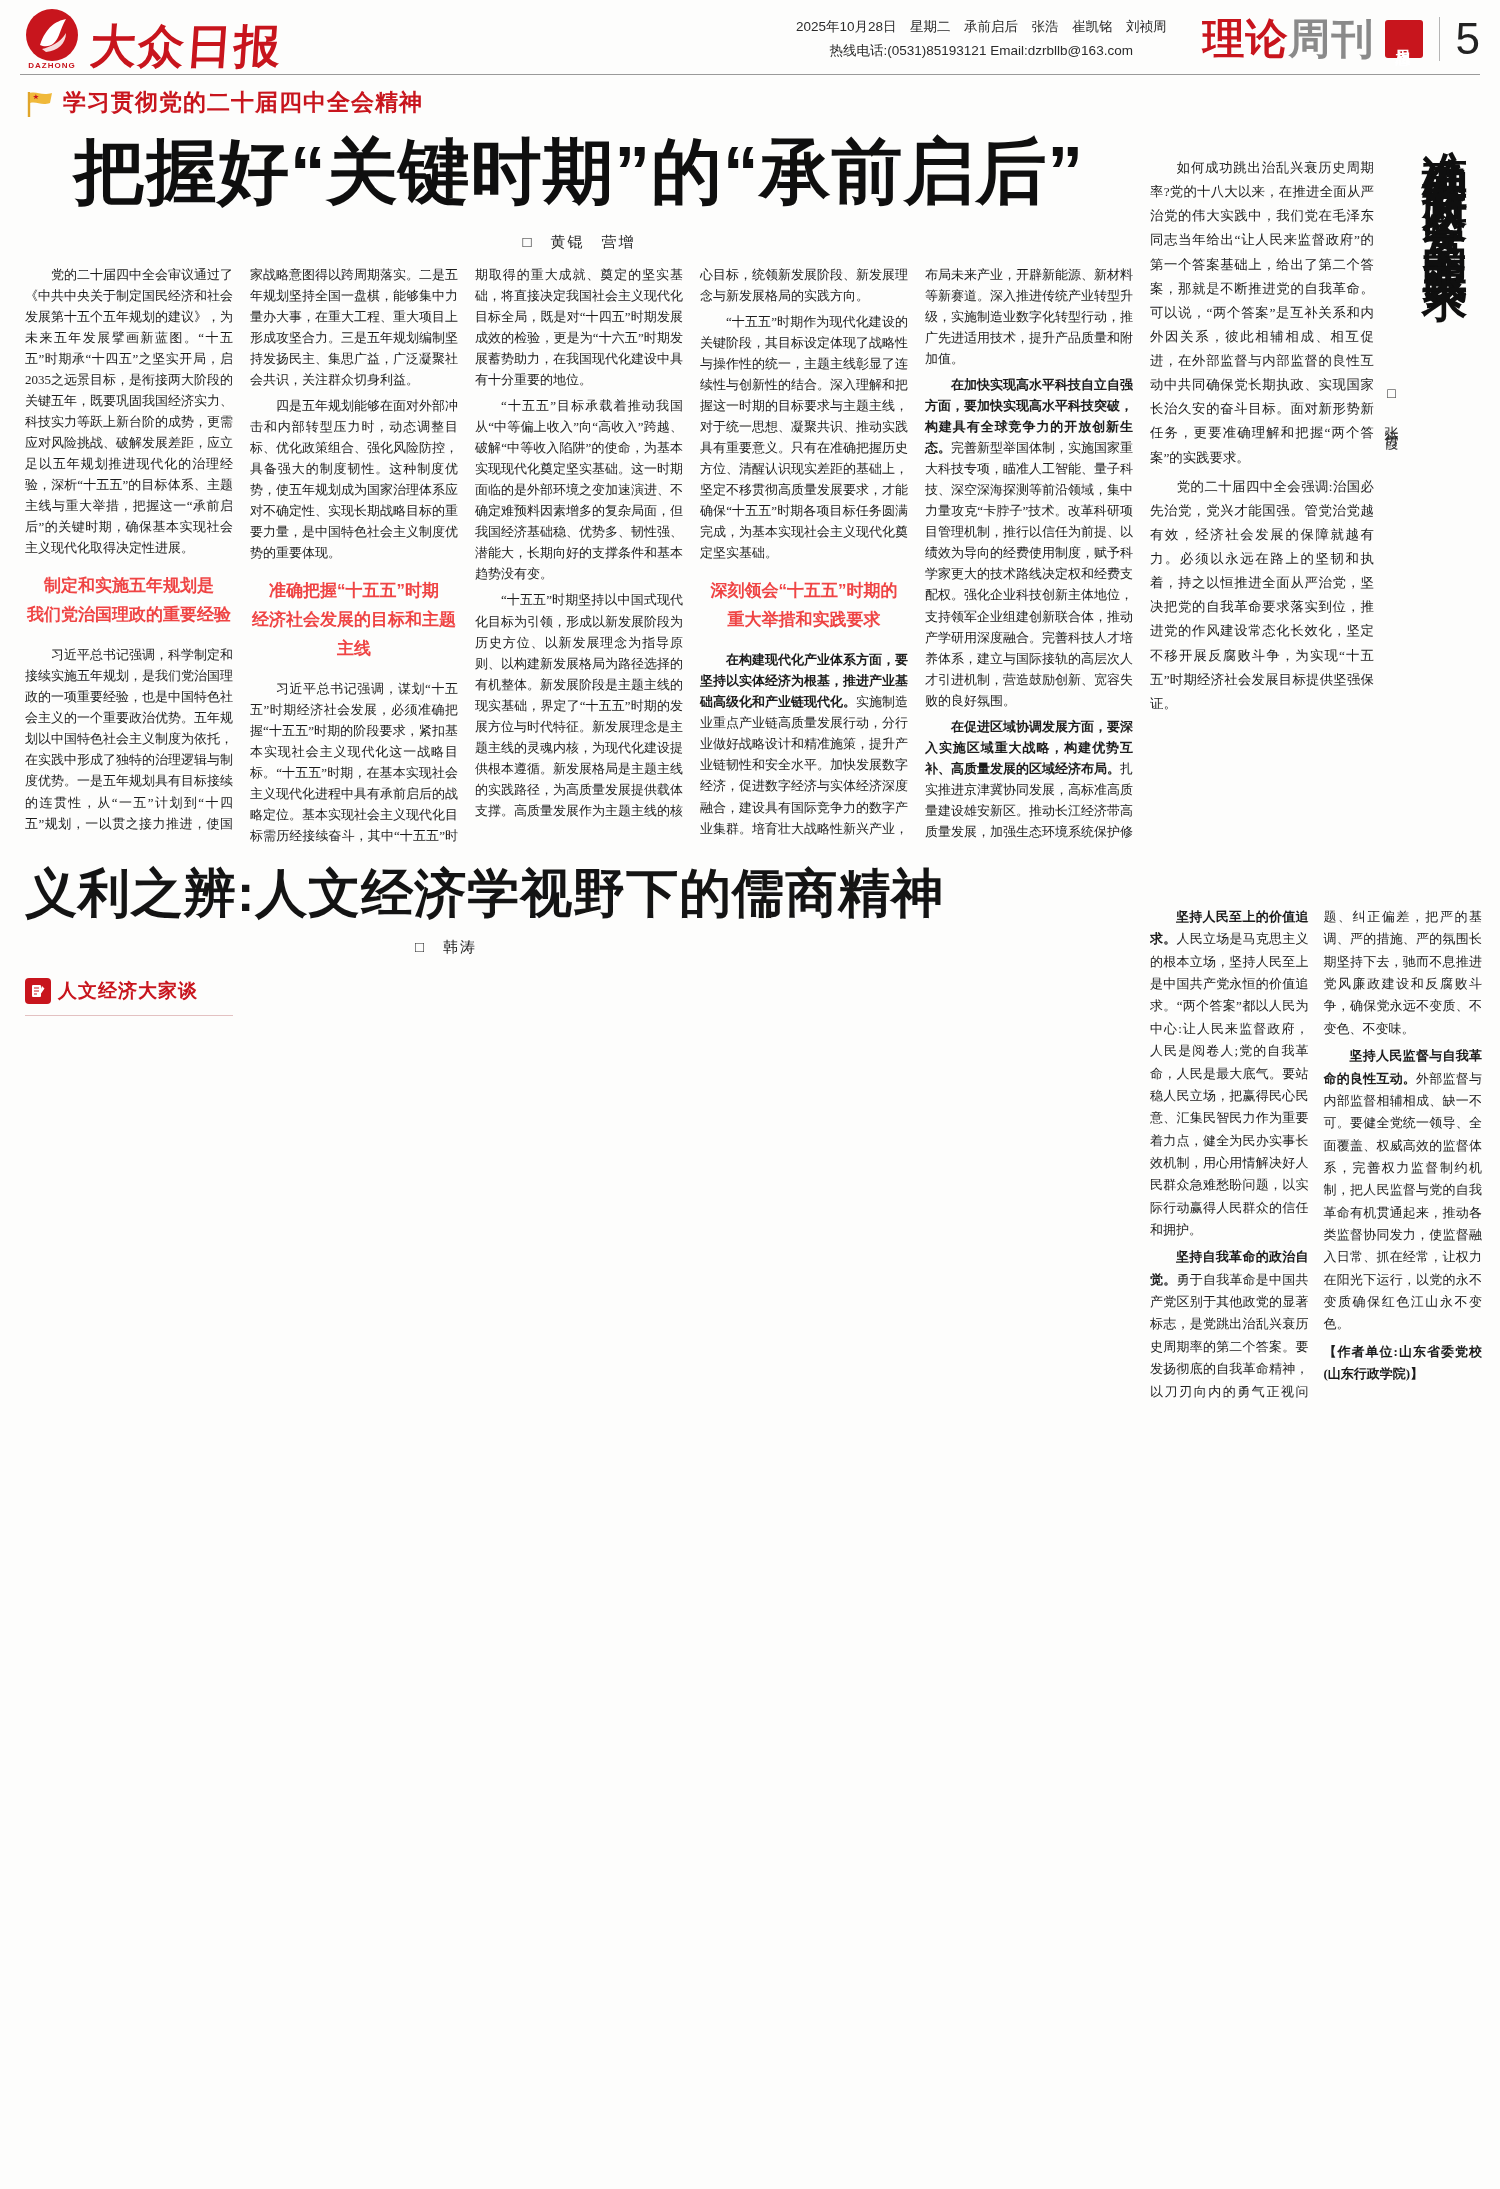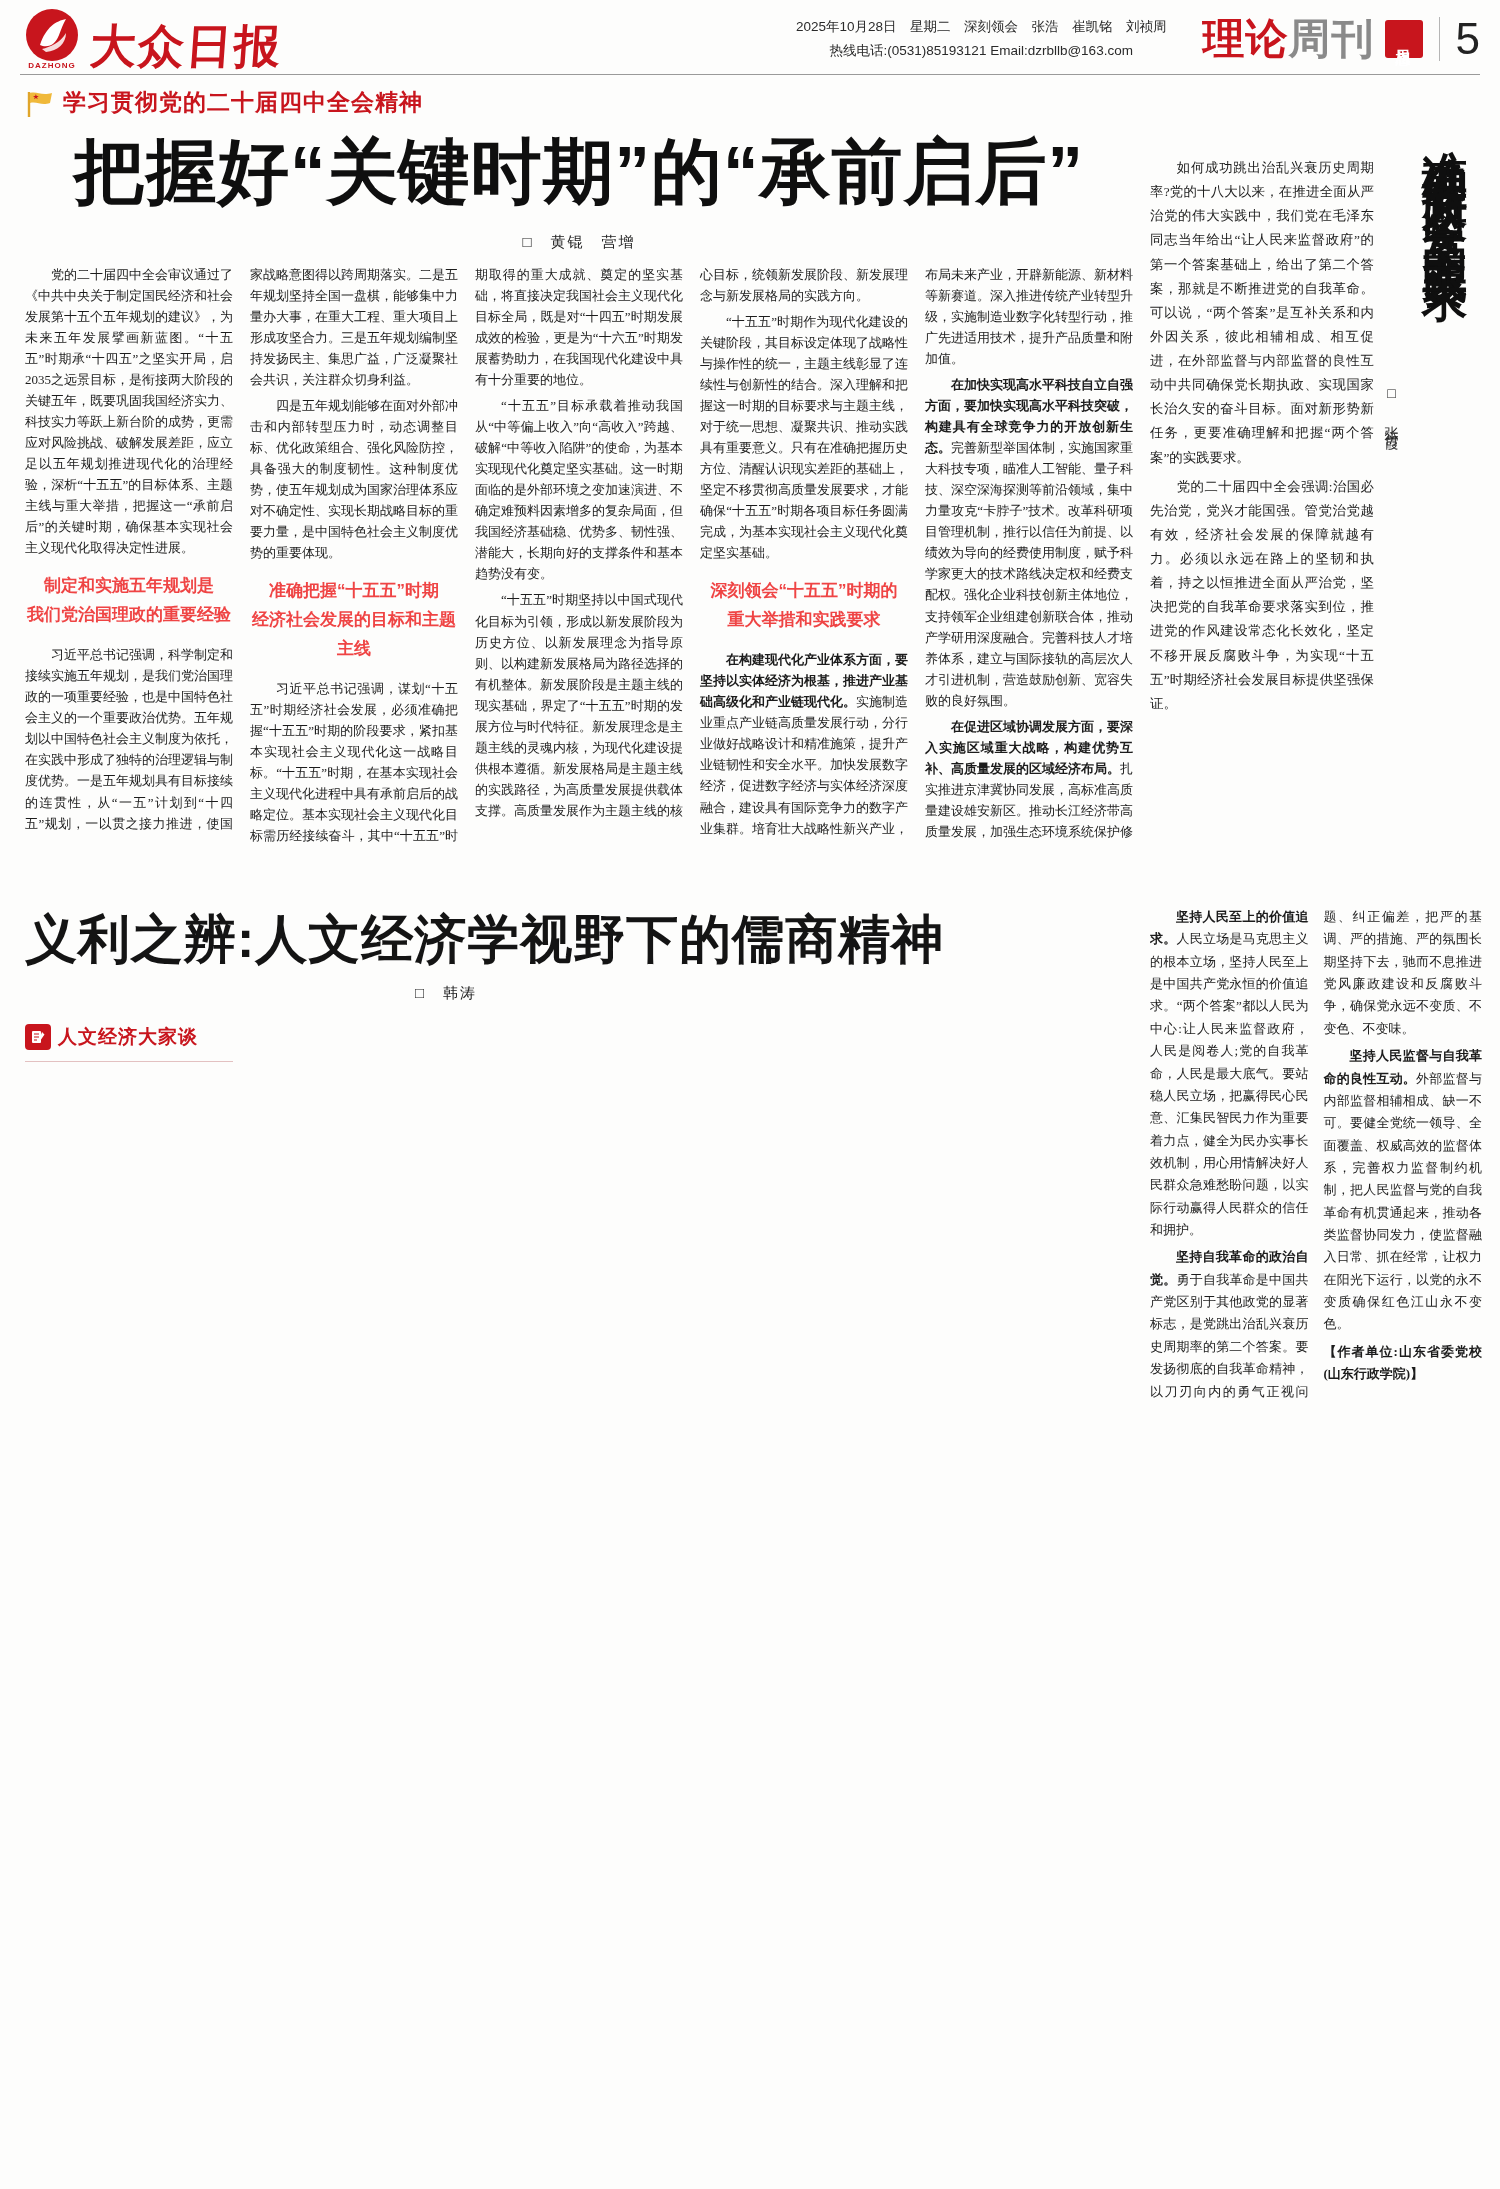--- a/index.html
+++ b/index.html
@@ -59,21 +59,21 @@
   .vbyline-strip{width:34px;flex:0 0 auto;display:flex;justify-content:center;}
   .vbyline{writing-mode:vertical-rl;font-size:14px;letter-spacing:5px;margin-top:300px;color:#222;}
   .vtitle-strip{width:74px;flex:0 0 auto;display:flex;justify-content:center;}
   .vtitle{writing-mode:vertical-rl;font-size:45px;font-weight:900;letter-spacing:9px;
           line-height:1.05;font-family:"Liberation Sans","DejaVu Sans",sans-serif;
           margin-top:28px;color:#0f0f0f;}
   .right-bottom{column-count:2;column-gap:15px;font-size:13px;line-height:1.72;
                 text-align:justify;height:1250px;overflow:hidden;margin-top:8px;}
 
   
-  .bottom-article{position:absolute;left:25px;top:908px;width:1108px;height:1262px;overflow:hidden;}
+  .bottom-article{position:absolute;left:25px;top:862px;width:1108px;height:1262px;overflow:hidden;}
   .bottom-headline{font-size:52px;font-weight:900;letter-spacing:1px;color:#141414;
                    line-height:1.2;font-family:"Liberation Sans","DejaVu Sans",sans-serif;}
   .bottom-byline{font-size:15px;margin:14px 0 12px;letter-spacing:2px;text-align:left;
                  padding-left:390px;color:#222;}
   .bottom-body{height:1112px;column-count:5;column-gap:17px;font-size:13.4px;line-height:1.68;
                text-align:justify;overflow:hidden;}
   .label-box{break-inside:avoid;display:flex;align-items:center;gap:7px;margin:2px 0 10px;
              padding:4px 0 8px;border-bottom:1px solid #e3c1c1;}
   .label-icon{width:26px;height:26px;background:#c8151d;border-radius:4px;flex:0 0 auto;
               display:flex;align-items:center;justify-content:center;}
@@ -93,21 +93,21 @@
             <path d="M14 36 C20 18 30 12 40 10 C34 20 34 28 28 34 C24 38 18 38 14 36 Z" fill="#ffffff"></path>
             <path d="M16 40 C24 38 34 34 40 24 C40 34 32 42 20 43 Z" fill="#ffffff" opacity="0.85"></path>
           </svg>
       </div>
       <div class="emblem-sub">DAZHONG</div>
     </div>
     <div class="paper-name">大众日报</div>
   </div>
 
   <div class="header-center">
-    <div>2025年10月28日　星期二　深刻领会　张浩　崔凯铭　刘祯周</div>
+    <div>2025年10月28日　星期二　承前启后　张浩　崔凯铭　刘祯周</div>
     <div>热线电话:(0531)85193121  Email:dzrbllb@163.com</div>
   </div>
 
   <div class="masthead">
     <div class="masthead-title sans">
       <span class="red">理论</span><span class="gray">周刊</span>
     </div>
     <div class="badge sans">思想</div>
     <div class="page-divider"></div>
     <div class="page-number sans">5</div>

